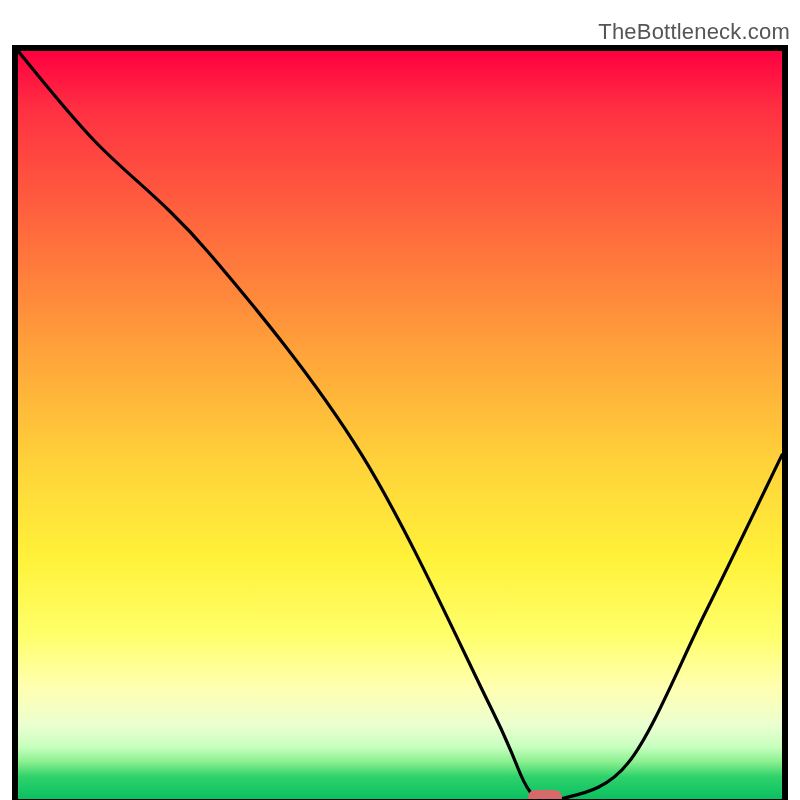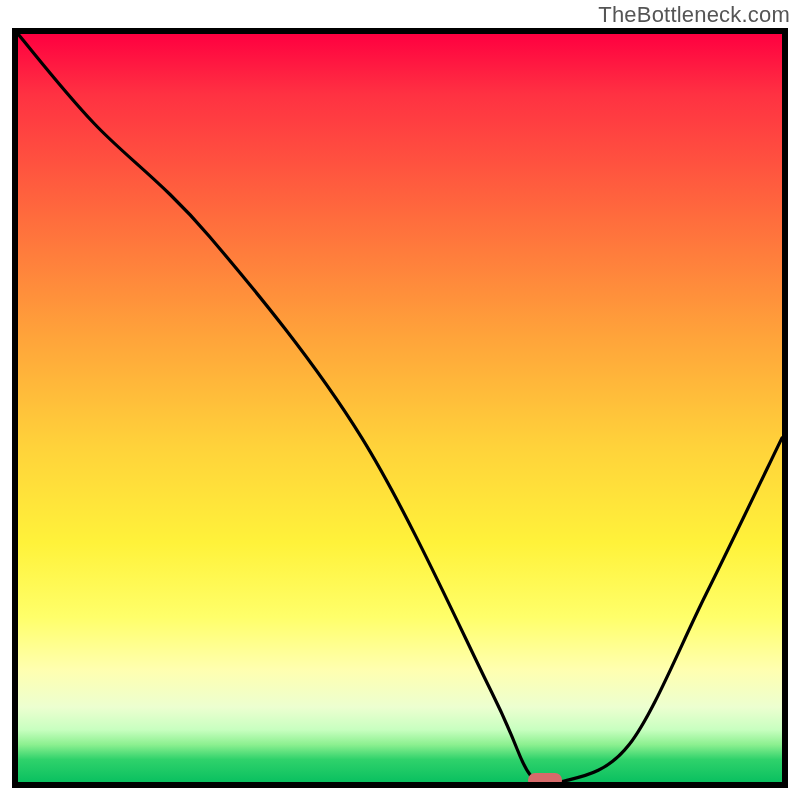--- a/index.html
+++ b/index.html
@@ -7,20 +7,21 @@
     padding: 0;
     width: 800px;
     height: 800px;
     background: #ffffff;
     font-family: Arial, Helvetica, sans-serif;
   }
   .container {
     position: relative;
     width: 800px;
     height: 716px;
+    margin-top: 17px;
   }
   .watermark {
     position: absolute;
     top: 2px;
     right: 10px;
     color: #555555;
     font-size: 22px;
     font-weight: 500;
     letter-spacing: 0.2px;
     z-index: 30;

